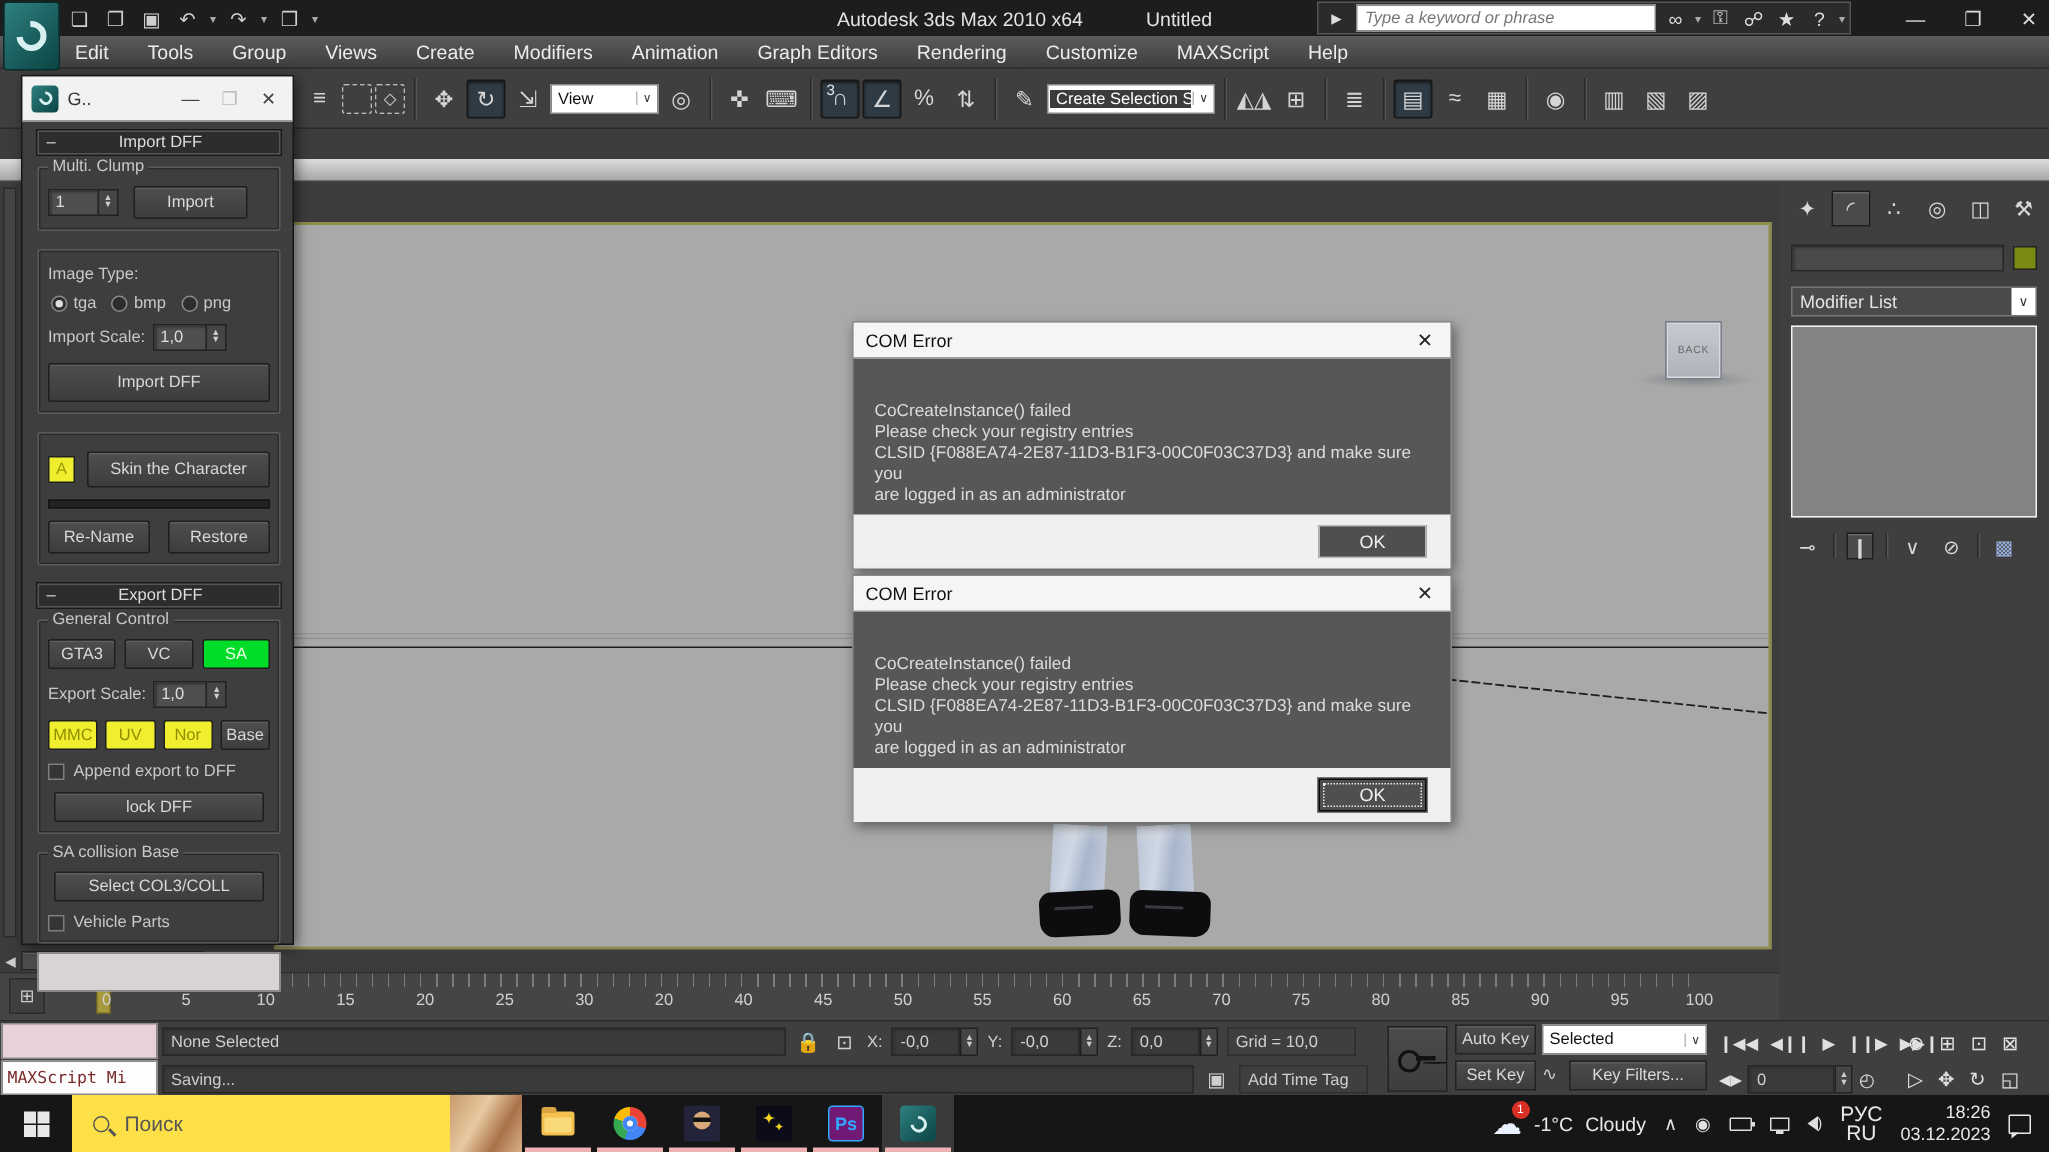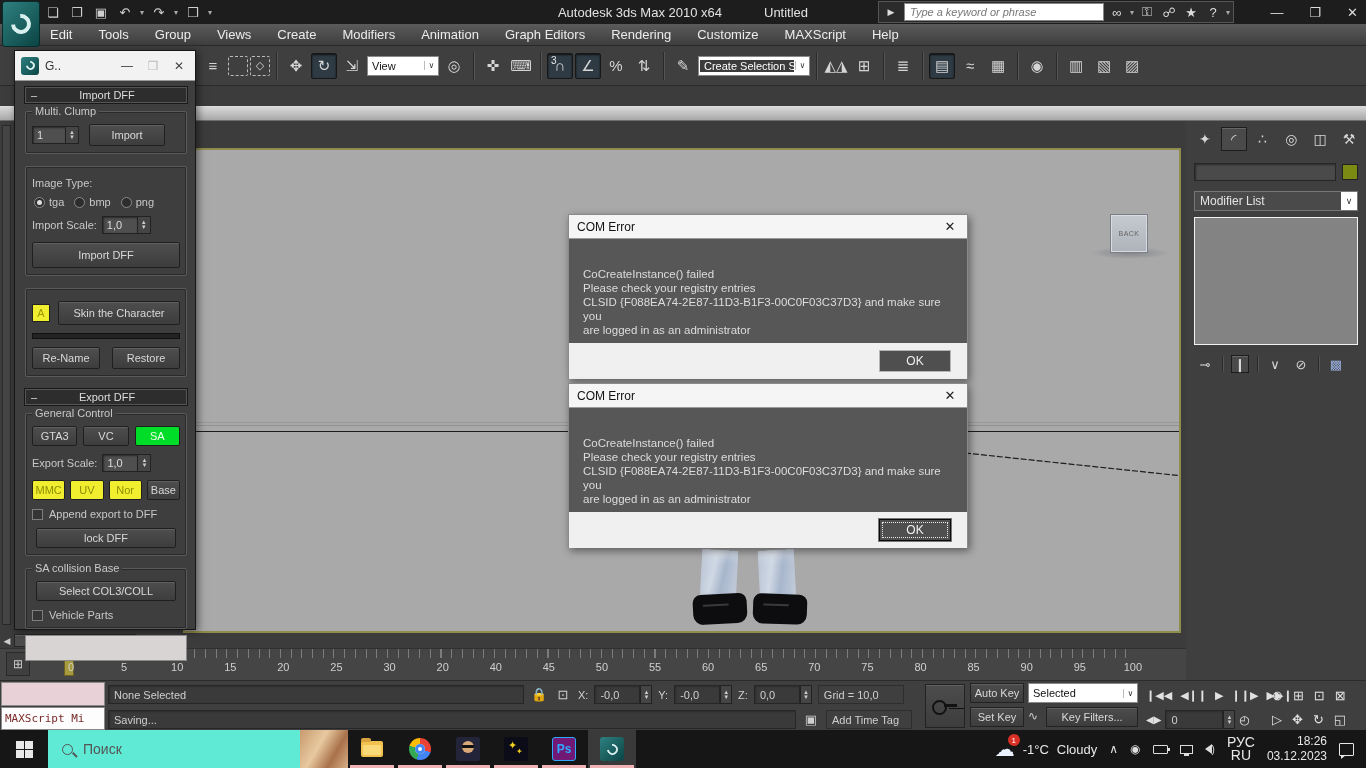--- a/index.html
+++ b/index.html
@@ -188,21 +188,21 @@
   .keyicon::after { content:""; position:absolute; left:12px; top:5px; width:13px; height:3px; background:#111;
     box-shadow:8px 3px 0 -1px #111, 4px 3px 0 -1px #111; }
   .tinyspin { display:flex; flex-direction:column; font-size:6px; line-height:5px; color:#ccc;
     background:#454545; border:1px solid #222; padding:0 2px; height:19px; justify-content:center; }
 
   
   #taskbar { left:0; top:730px; width:1366px; height:38px; background:#161616; display:flex; align-items:stretch; }
   #startbtn { width:48px; display:flex; align-items:center; justify-content:center; }
   .winlogo { display:grid; grid-template-columns:8px 8px; grid-template-rows:8px 8px; gap:1px; }
   .winlogo i { background:#e8e8e8; }
-  #tb-search { width:300px; background:#5eead4; display:flex; align-items:center; gap:10px; padding-left:14px; position:relative; }
+  #tb-search { width:300px; background:#fde047; display:flex; align-items:center; gap:10px; padding-left:14px; position:relative; }
   #tb-search .mag { width:11px; height:11px; border:1.5px solid #555; border-radius:50%; position:relative; }
   #tb-search .mag::after { content:""; position:absolute; left:9px; top:9px; width:6px; height:1.5px;
     background:#555; transform:rotate(45deg); }
   #tb-search .ph { color:#555; font-size:14px; }
   #tb-searchimg { position:absolute; right:0; top:0; width:48px; height:38px;
     background:linear-gradient(120deg,#c89a6e 0%,#e8c9a0 40%,#a9714a 70%,#d8b088 100%); }
   .tbapp { width:48px; display:flex; align-items:center; justify-content:center; position:relative; }
   .tbapp .under { position:absolute; bottom:0; left:2px; right:2px; height:3px; background:#efb3b6; }
   .tbapp.active { background:#3a3a3a; }
   .folder { width:22px; height:16px; background:#f2c14e; border-radius:2px; position:relative; }

